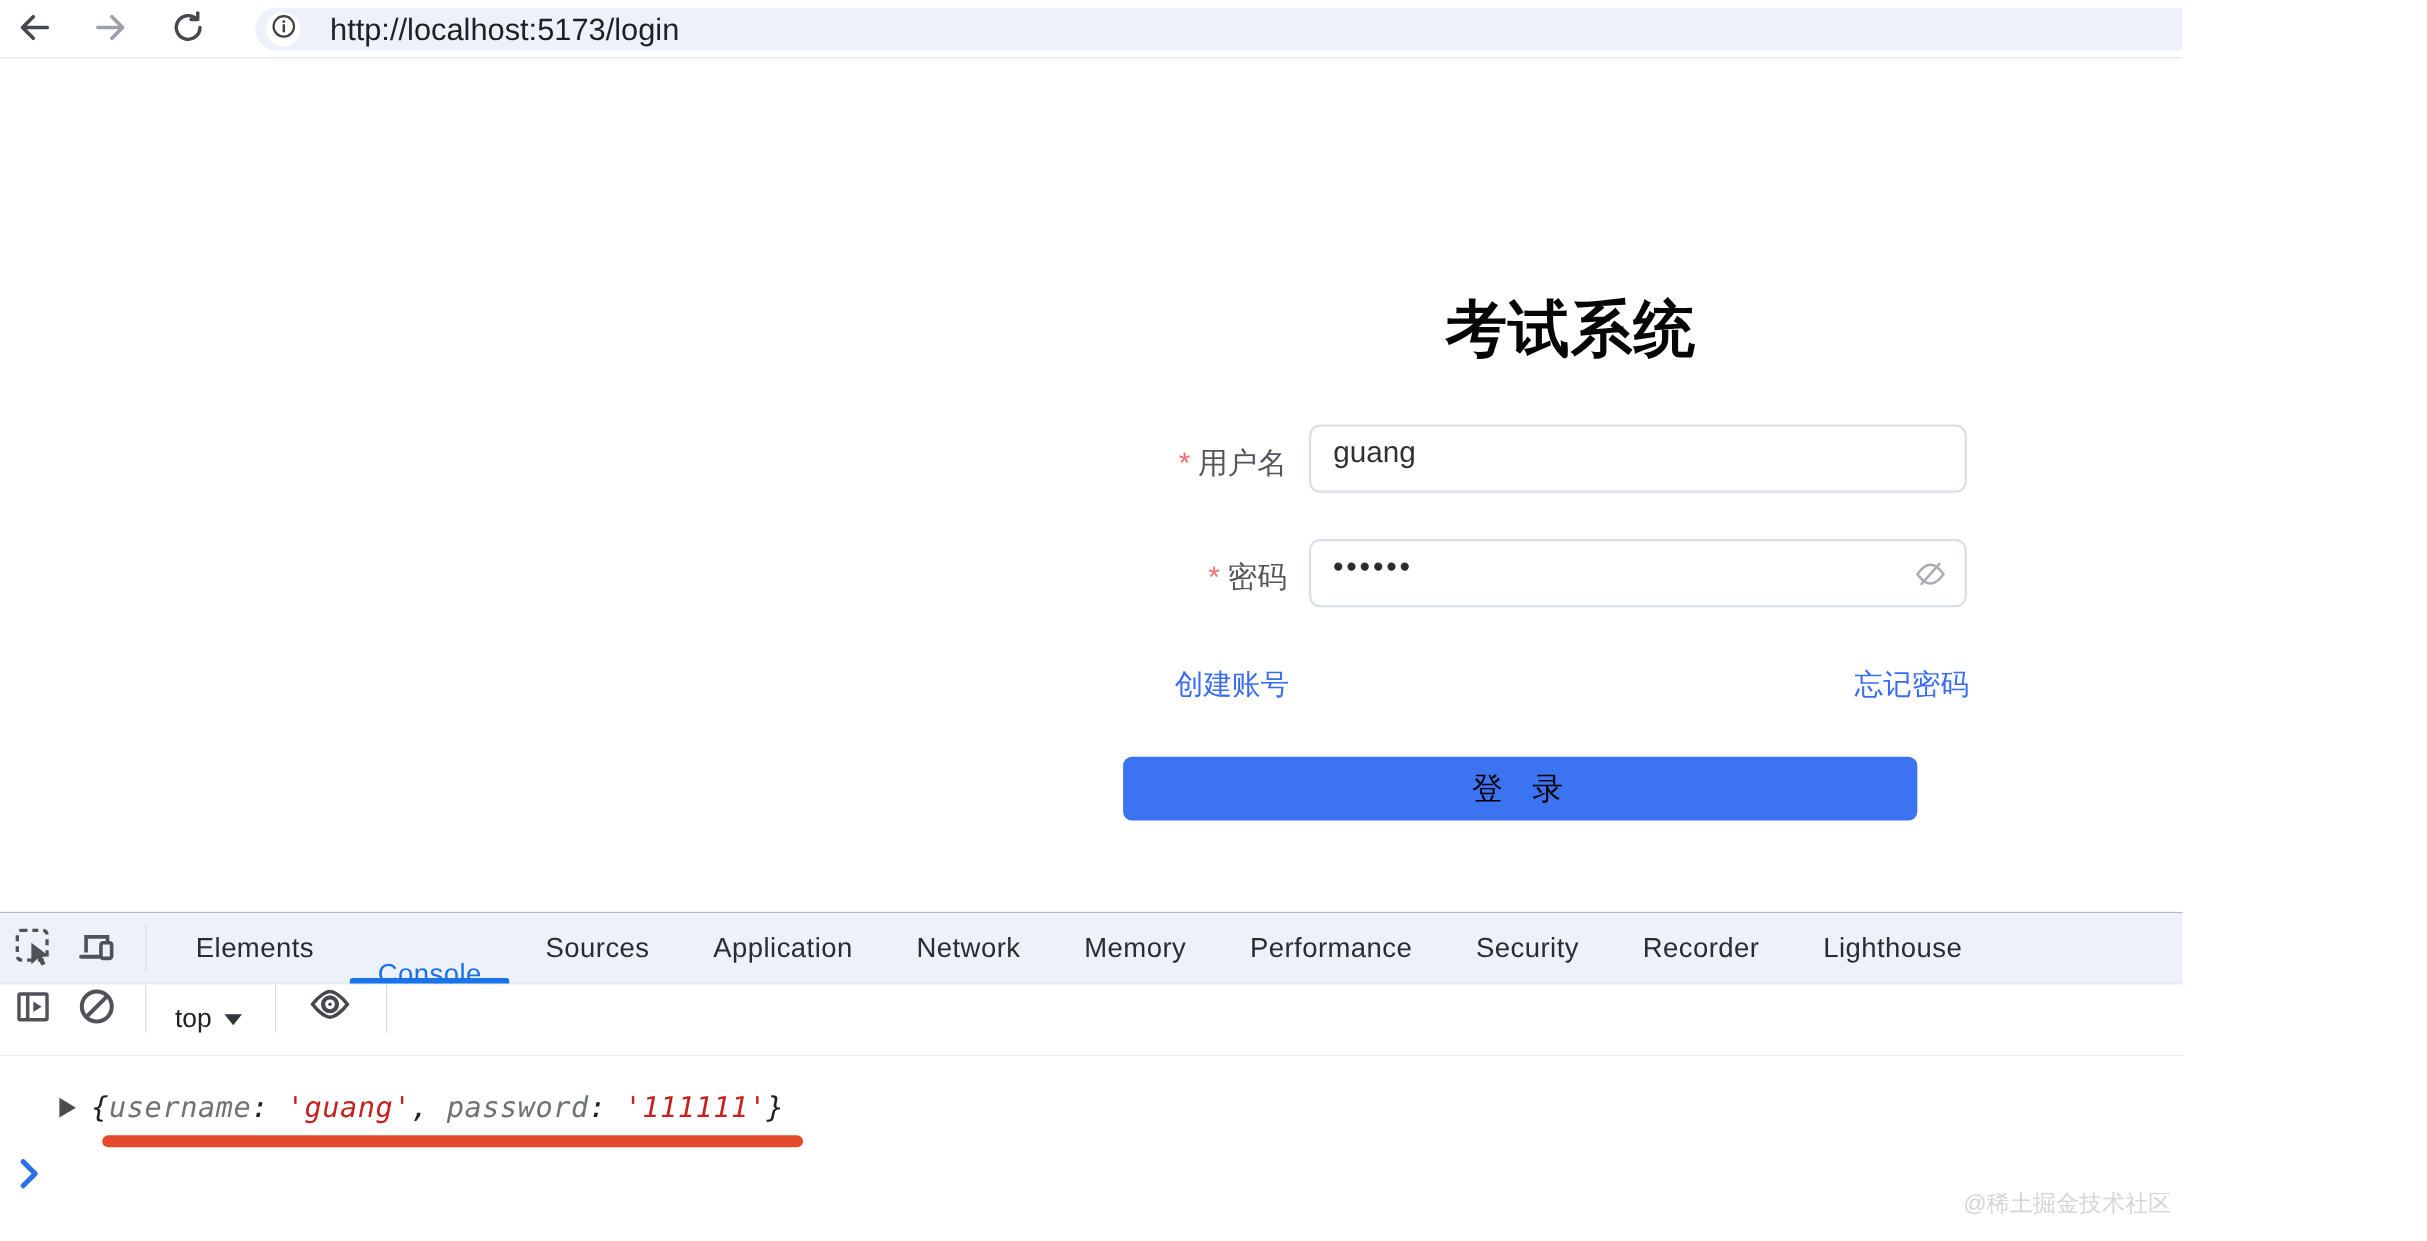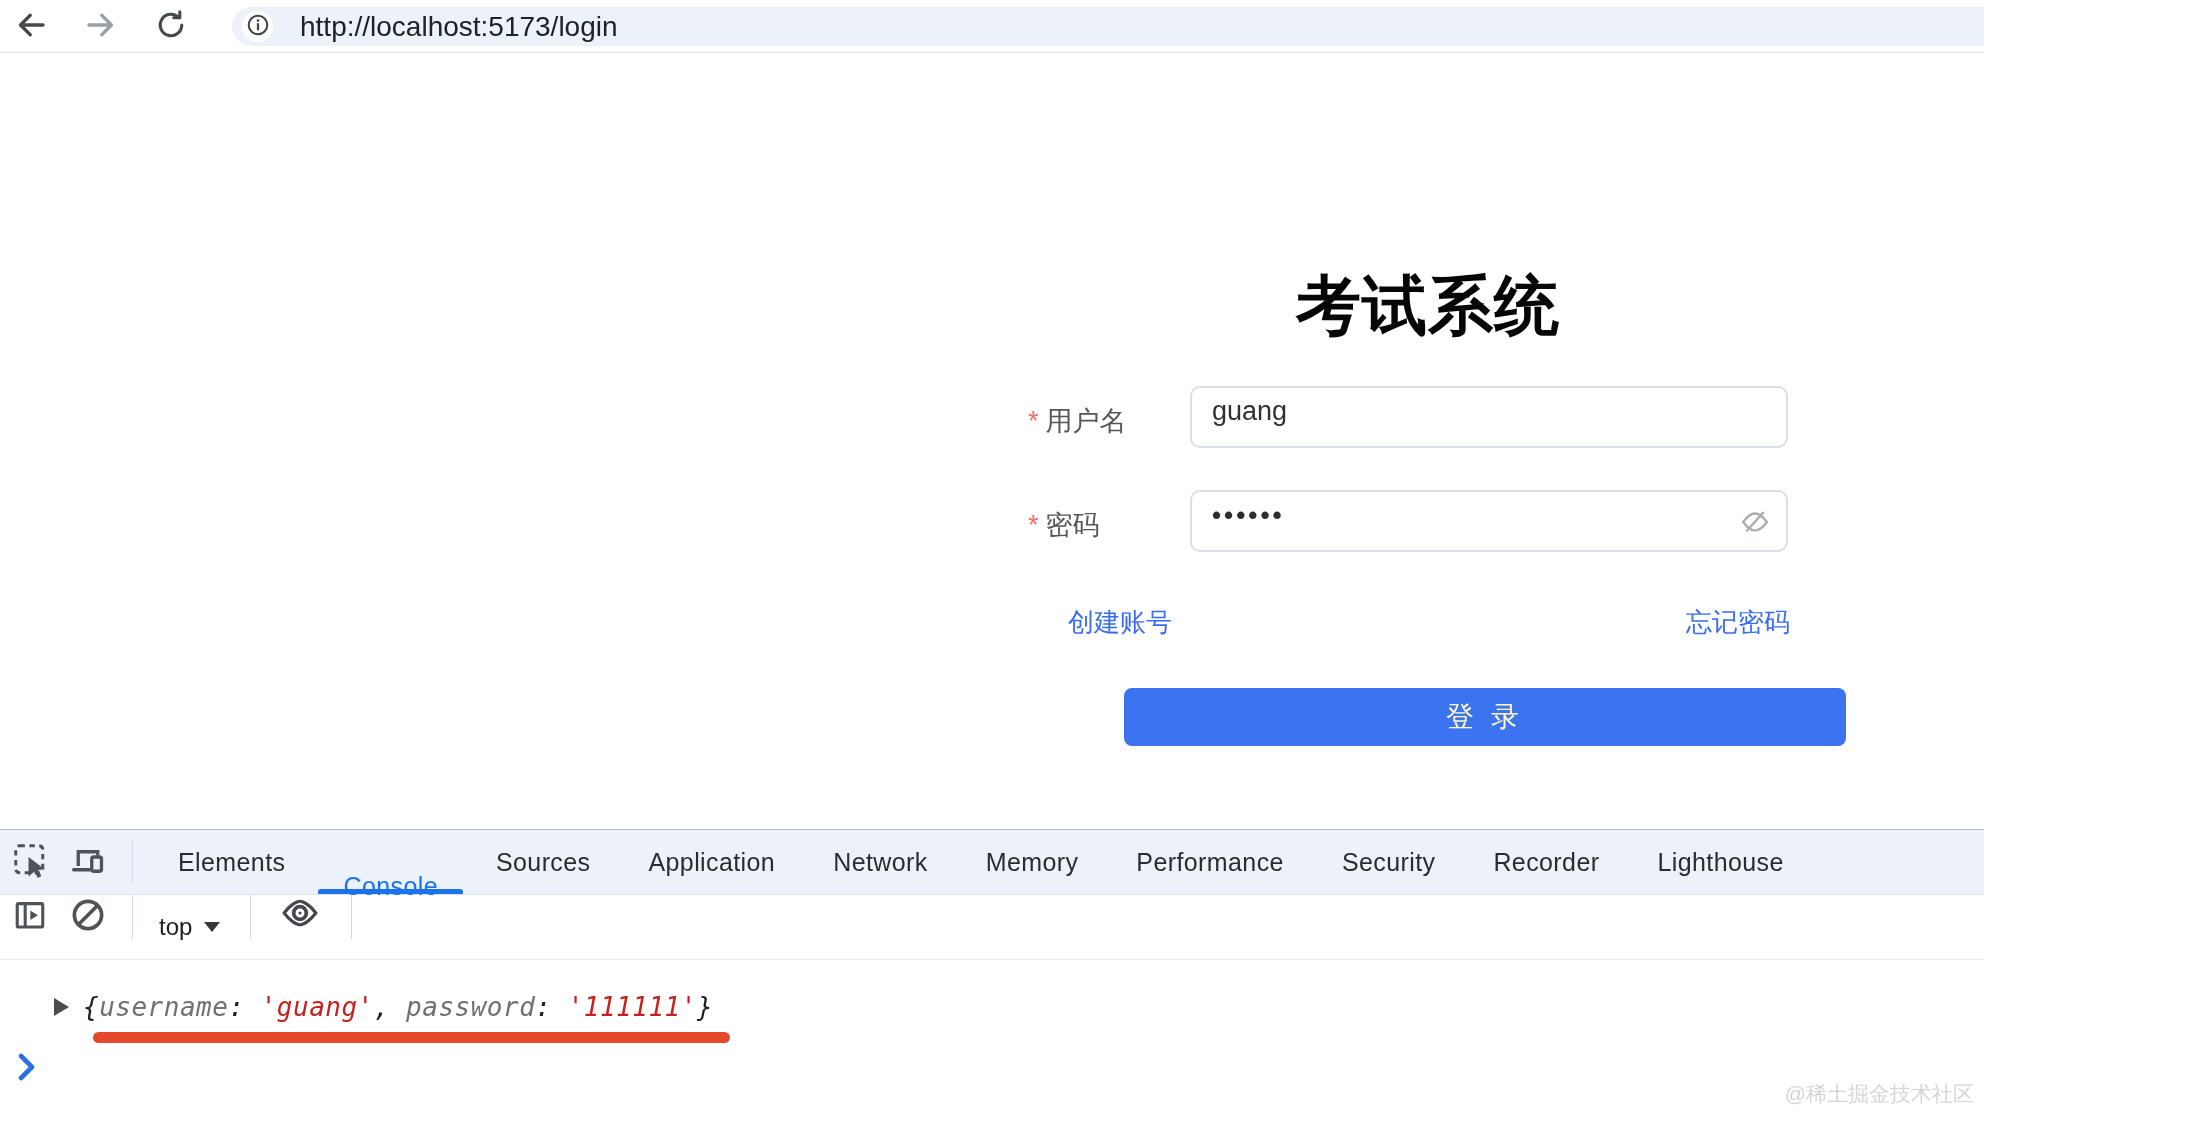--- a/index.html
+++ b/index.html
@@ -17,34 +17,34 @@
   .nav-btn{position:absolute;top:8px;width:38px;height:38px;display:flex;align-items:center;justify-content:center;}
   .nav-back{left:12px}.nav-fwd{left:82px}.nav-reload{left:152px}
   .url-pill{position:absolute;left:232px;top:7px;width:1966px;height:39px;border-radius:20px;background:#edf1f9;display:flex;align-items:center;}
   .info-circle{position:absolute;left:10px;top:4px;width:31px;height:31px;border-radius:50%;background:#fff;display:flex;align-items:center;justify-content:center;}
   .url-text{padding-left:68px;font-size:28px;color:#202124;white-space:nowrap;}
   .key-ic{position:absolute;left:2118px;top:11px;}
   .gtranslate-ic{position:absolute;left:2186px;top:8px;width:38px;height:37px;background:#45484d;border-radius:7px;color:#fff;font-weight:700;font-size:23px;display:flex;align-items:center;padding-left:7px;}
 
   
   .page{position:absolute;left:0;top:54px;width:2206px;height:775px;background:#fff;}
-  .page-title{position:absolute;left:1068px;top:208px;width:720px;text-align:center;font-size:65px;font-weight:700;color:#060606;letter-spacing:1px;}
-  .form-label{position:absolute;width:142px;font-size:27px;color:#53565c;white-space:nowrap;}
+  .page-title{position:absolute;left:1068px;top:208px;width:720px;text-align:center;font-size:56px;font-weight:700;color:#060606;letter-spacing:1px;}
+  .form-label{position:absolute;width:142px;text-align:right;font-size:27px;color:#53565c;white-space:nowrap;}
   .lab-user{left:1028px;top:349px;}
   .lab-pass{left:1028px;top:453px;}
   .req{color:var(--required_red);margin-right:7px;}
   .tb{position:absolute;left:1190px;width:598px;height:62px;border:2px solid #dcdfe6;border-radius:10px;background:#fff;}
   .tb-user{top:332px}.tb-pass{top:436px}
   .tb input{width:100%;height:100%;border:none;outline:none;background:transparent;padding:0 56px 12px 20px;font-size:27px;color:#303136;font-family:"Liberation Sans",sans-serif;}
   .tb-pass input{font-size:26px;letter-spacing:3px;font-weight:700;color:#2b2d31;}
   .eye-slash{position:absolute;right:16px;top:15px;width:30px;height:30px;}
   .link{position:absolute;top:551px;font-size:26px;color:var(--link_blue);cursor:pointer;white-space:nowrap;}
   .link-create{left:1068px;}
   .link-forgot{right:416px;}
-  .login-btn{position:absolute;left:1124px;top:634px;width:722px;height:58px;background:var(--button_blue);border:none;border-radius:8px;color:#fef9c3;font-size:28px;letter-spacing:5px;display:flex;align-items:center;justify-content:center;cursor:pointer;font-family:Liberation Serif, serif;}
+  .login-btn{position:absolute;left:1021px;top:634px;width:722px;height:58px;background:var(--button_blue);border:none;border-radius:8px;color:#000000;font-size:28px;letter-spacing:5px;display:flex;align-items:center;justify-content:center;cursor:pointer;font-family:Liberation Mono, monospace;}
 
   
   .devtools{position:absolute;left:0;top:829px;width:2206px;height:299px;background:#fff;}
   .dt-tabbar{position:relative;height:66px;background:#edf1fa;border-top:1px solid #b4b8bf;border-bottom:1px solid #dee3ef;display:flex;align-items:center;}
   .dt-icon-btn{width:44px;height:44px;display:flex;align-items:center;justify-content:center;flex:none;}
   .ml8{margin-left:8px}.ml14{margin-left:14px}
   .vsep{width:1px;height:44px;background:#d3d9e8;flex:none;}
   .vs1{margin-left:22px}
   .dt-tabs{display:flex;height:100%;margin-left:16px;}
   .dt-tab{padding:0 29px;display:flex;align-items:center;font-size:25px;color:#2b2c2f;position:relative;letter-spacing:.4px;cursor:pointer;white-space:nowrap;}

